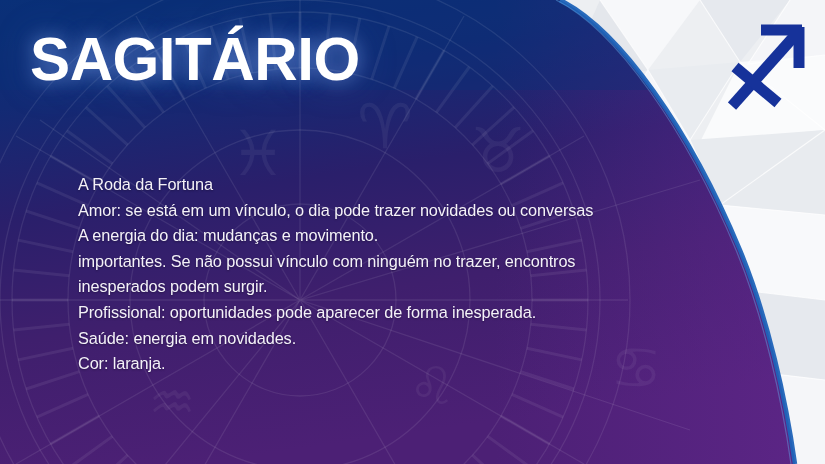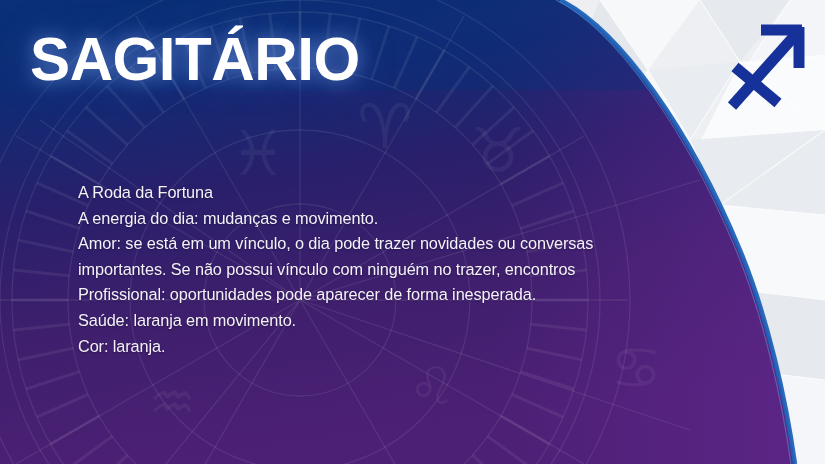--- a/index.html
+++ b/index.html
@@ -55,21 +55,21 @@
       0 0 18px rgba(140,180,255,0.55),
       0 0 40px rgba(110,150,230,0.35);
     white-space: nowrap;
     user-select: none;
   }
 
   
   .body-copy {
     position: absolute;
     left: 78px;
-    top: 180px;
+    top: 172px;
     width: 620px;
     color: #f4f2f8;
     font-size: 16.3px;
     line-height: 25.6px;
     letter-spacing: -0.1px;
     text-shadow: 0 1px 2px rgba(20,10,40,0.45);
   }
   .body-copy p {
     margin: 0;
   }
@@ -255,25 +255,26 @@
         <text x="432" y="404" font-size="52">♌</text>
         <text x="172" y="420" font-size="52">♒</text>
       </g>
     </svg>
   </div>
 
   <div class="title">SAGITÁRIO</div>
 
   <div class="body-copy">
     <p>A Roda da Fortuna</p>
+    <p>Amor: se está em um vínculo, o dia pode trazer novidades ou conversas</p>
     <p>A energia do dia: mudanças e movimento.</p>
-    <p>Amor: se está em um vínculo, o dia pode trazer novidades ou conversas</p>
     <p>importantes. Se não possui vínculo com ninguém no trazer, encontros</p>
+    <p>inesperados podem surgir.</p>
     <p>Profissional: oportunidades pode aparecer de forma inesperada.</p>
-    <p>Saúde: laranja em movimento.</p>
+    <p>Saúde: energia em novidades.</p>
     <p>Cor: laranja.</p>
   </div>
 
   <div class="sag-glyph">
     <svg viewBox="0 0 82 92" aria-hidden="true">
       <g stroke="#16329a" stroke-width="11" stroke-linecap="butt" fill="none">
 
         <line x1="4" y1="88" x2="70" y2="14"></line>
 
         <line x1="33" y1="12" x2="74" y2="12"></line>

